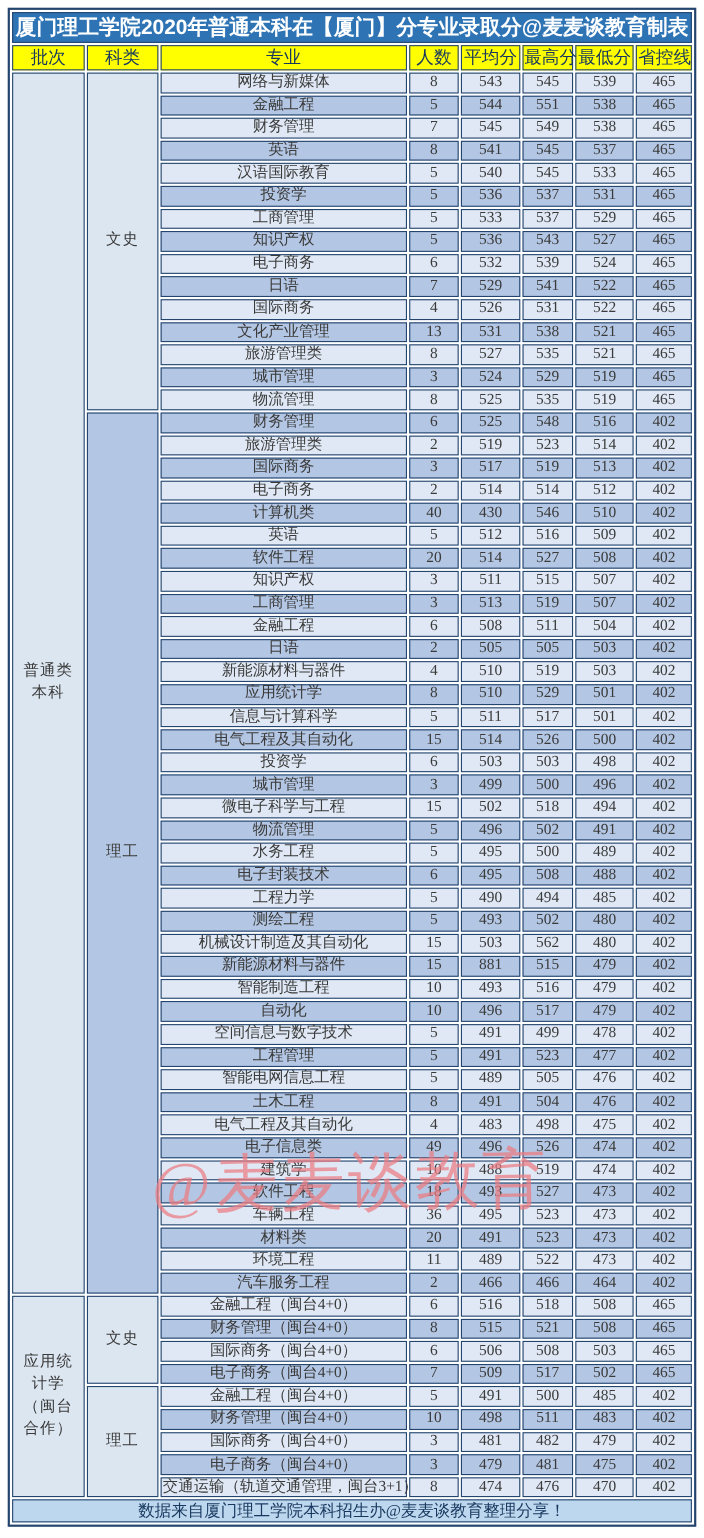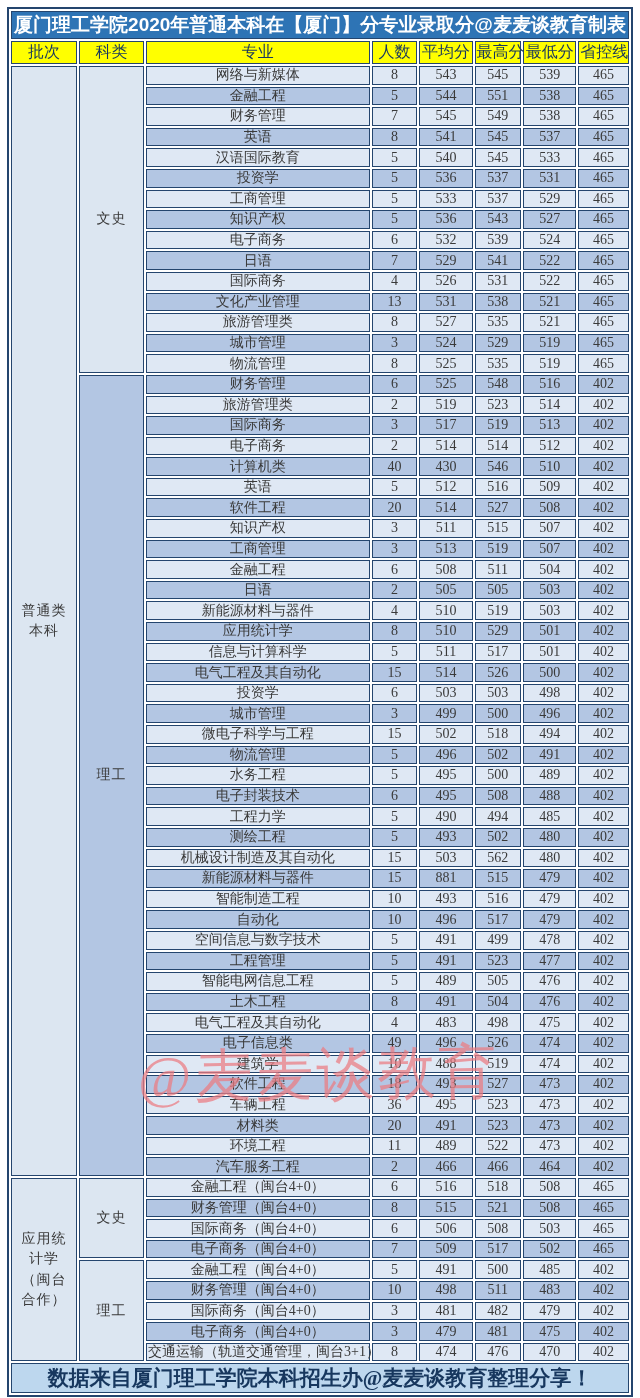--- a/index.html
+++ b/index.html
@@ -64,23 +64,23 @@
     line-height:1.45;
     font-size:14px;
     padding:12px 6px;
     letter-spacing:1px;
   }
   td.side-dark{background:var(--row-dark);}
   td.major-cell{font-size:14px;}
   .footer-cell{
     background:var(--footer-bg);
     color:var(--header-text);
-    font-size:21px;
+    font-size:15px;
     height:20px;
-    font-weight:bold;
+    font-weight:normal;
   }
   .watermark{
     position:absolute;
     left:138px;top:1036px;
     font-size:58px;
     letter-spacing:3px;
     color:var(--watermark);
     opacity:.72;
     font-weight:normal;
     white-space:nowrap;

